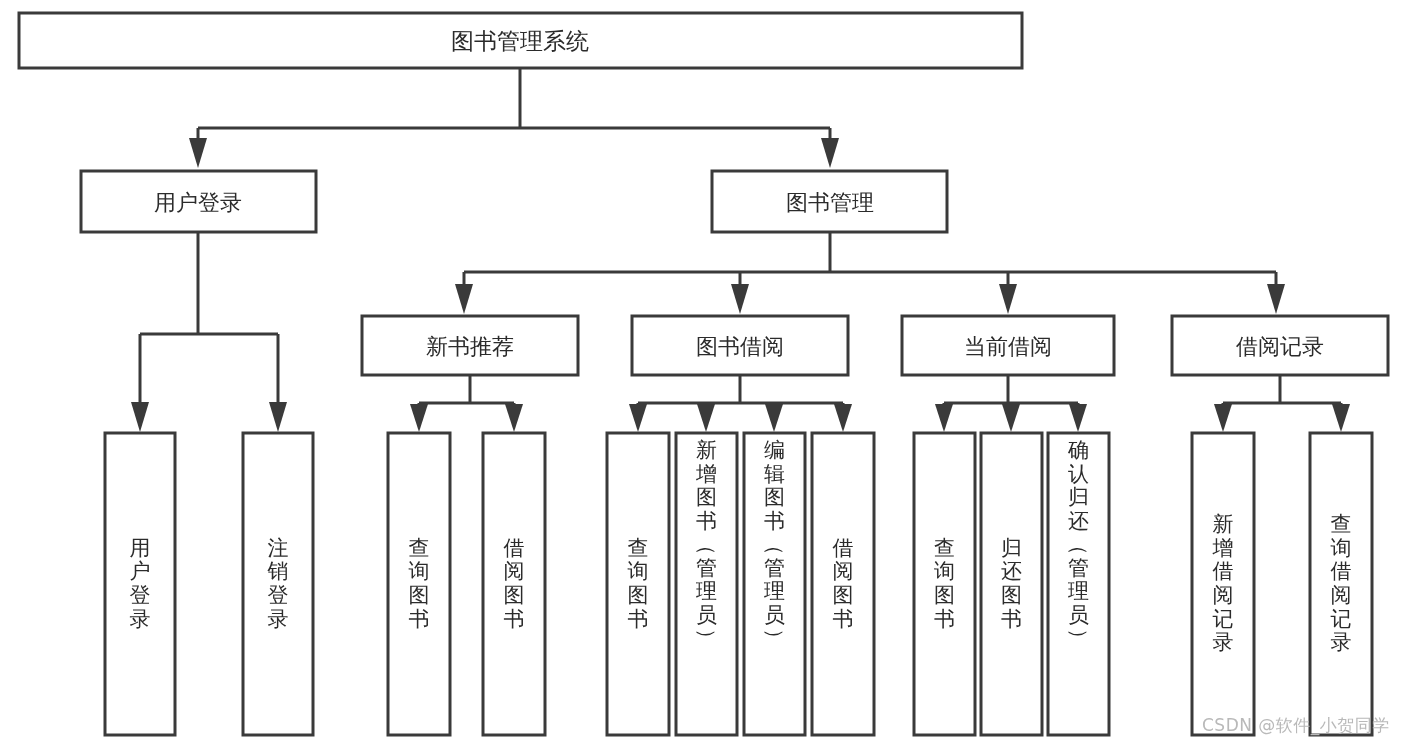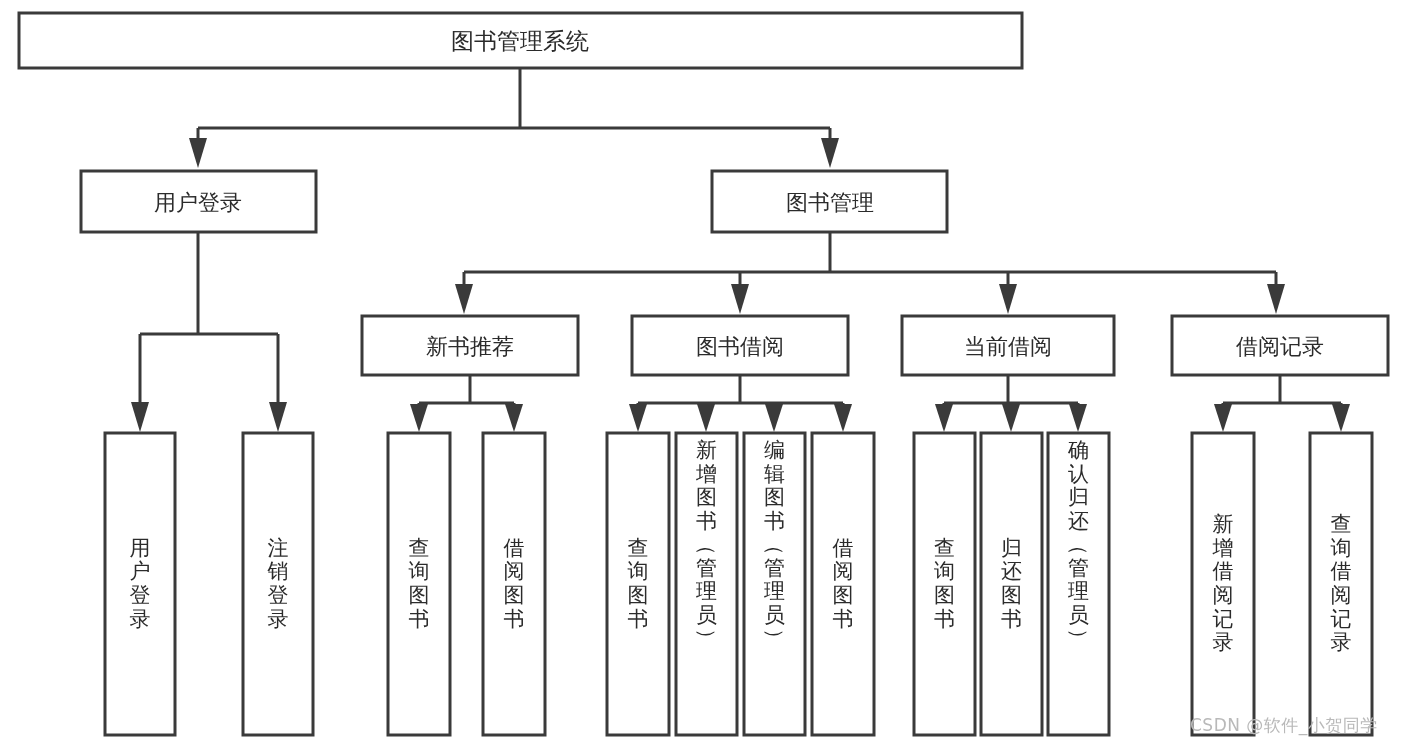--- a/index.html
+++ b/index.html
@@ -76,20 +76,21 @@
   .watermark {
     position: absolute;
     left: 1190px;
     top: 714px;
     font-family: "DejaVu Sans", "Liberation Sans", sans-serif;
     font-size: 17px;
     color: #b9b9b9;
     letter-spacing: 0.5px;
     white-space: nowrap;
     pointer-events: none;
+    padding-left: 12px;
   }
 </style>
 </head>
 <body>
 
 <div id="diagram-root">
 
   <svg class="diagram-canvas" viewBox="0 0 1405 747" xmlns="http://www.w3.org/2000/svg">
 
     <g>

